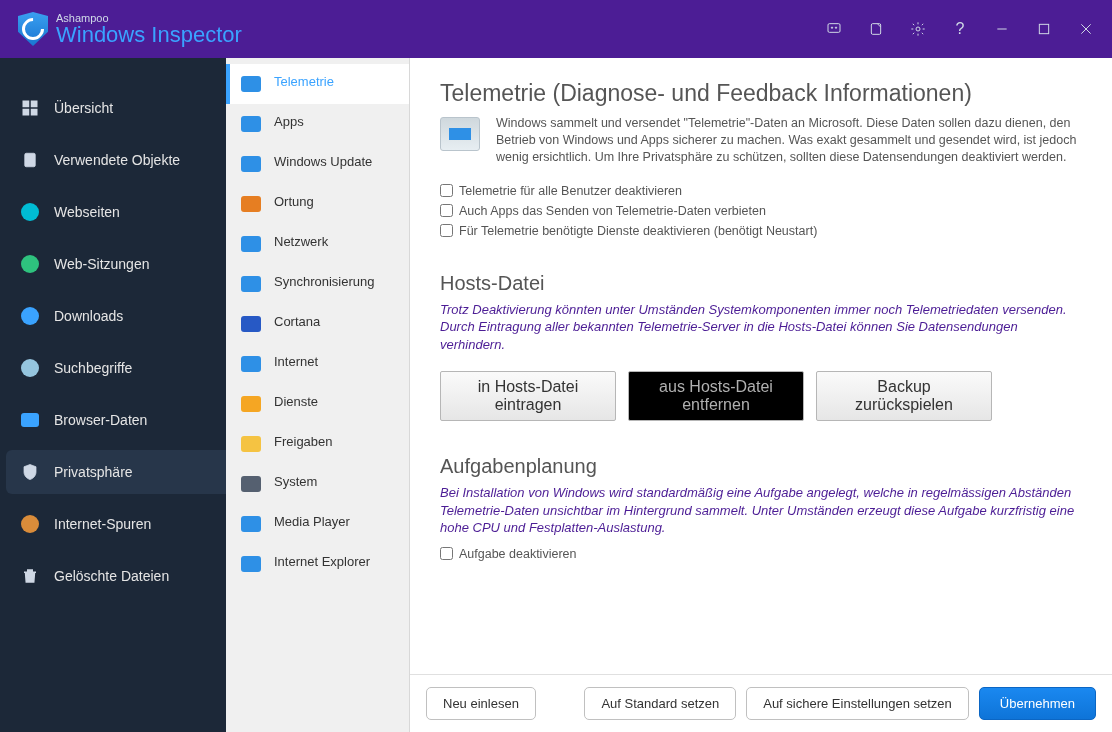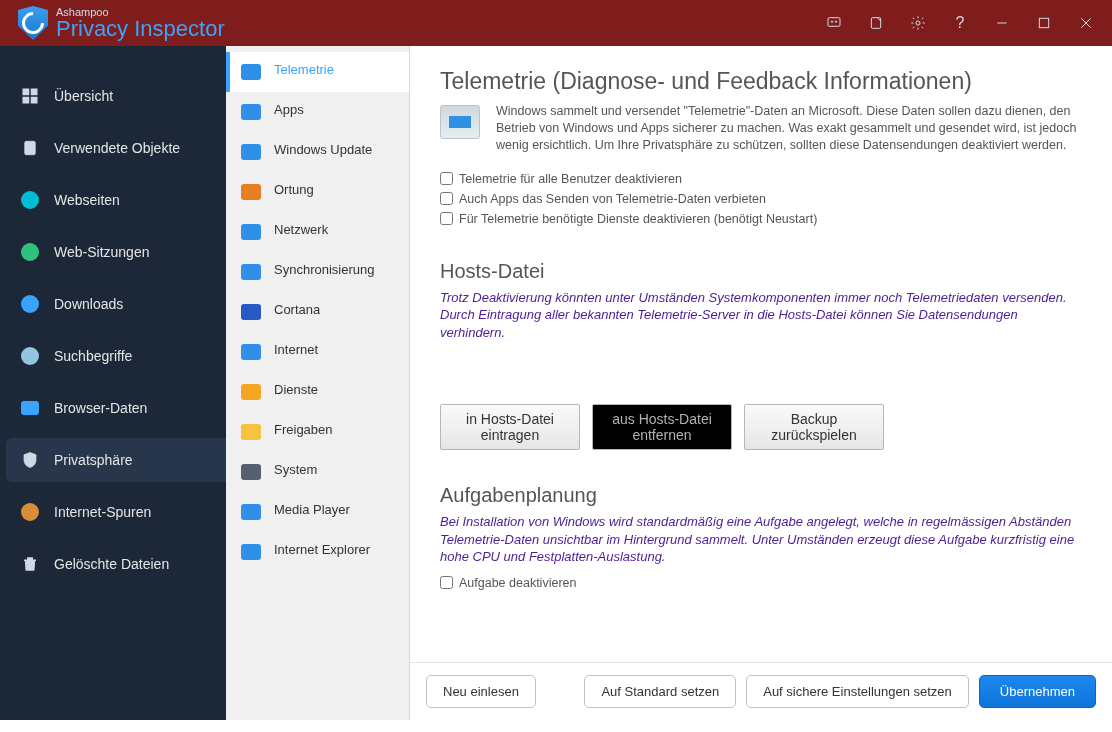--- a/index.html
+++ b/index.html
@@ -5,22 +5,22 @@
 * { box-sizing: border-box; margin: 0; padding: 0; }
 body {
   width: 1112px; height: 732px;
   font-family: "Segoe UI", Tahoma, sans-serif;
   font-size: 13px;
   overflow: hidden;
   background: #fff;
   color: #444;
 }
 .titlebar {
-  height: 46px;
-  background: #7f1d1d;
+  height: 58px;
+  background: #4c1d95;
   display: flex;
   align-items: center;
   padding: 0 0 0 18px;
   color: #fff;
 }
 .logo-area { display: flex; align-items: center; gap: 8px; }
 .logo-shield {
   width: 30px; height: 34px;
   background: linear-gradient(#3a9ff0,#1976d2);
   border-radius: 4px 4px 8px 8px;
@@ -112,21 +112,21 @@
   display:flex;align-items:center;gap:6px; font-size:12.5px; color:#555; margin:6px 0;
 }
 .checkbox-row input{width:13px;height:13px;}
 h2.subtitle{
   font-size:20px;color:#555;font-weight:400; margin-top:34px; margin-bottom:6px;
 }
 .desc{font-size:13px;color:#4c1d95;line-height:1.35;font-style:italic;}
 .btn-row{display:flex;gap:12px;margin-top:18px;}
 .hbtn{
   border:1px solid #b6b6b6; background:linear-gradient(#fafafa,#e6e6e6);
-  padding:6px 10px; font-size:14px; width:140px; text-align:center;border-radius:2px;cursor:pointer;color:#333;margin-top:45px;
+  padding:6px 10px; font-size:16px; width:176px; text-align:center;border-radius:2px;cursor:pointer;color:#333;
 }
 .hbtn.disabled{color:#b0b0b0;background:#000000;cursor:default;}
 .footer{
   border-top:1px solid #e0e0e0;
   padding:12px 16px;
   display:flex; gap:10px; align-items:center;
   background:#fff;
 }
 .fbtn{
   border:1px solid #c0c0c0; border-radius:5px; padding:8px 16px; font-size:13px;
@@ -139,21 +139,21 @@
 }
 </style>
 </head>
 <body>
 
 <div class="titlebar">
   <div class="logo-area">
     <div class="logo-shield"></div>
     <div class="title-text">
       <div class="title-small">Ashampoo</div>
-      <div class="title-main">Privacy Inspector</div>
+      <div class="title-main">Windows Inspector</div>
     </div>
   </div>
   <div class="titlebar-spacer"></div>
   <div class="titlebar-icons">
     <div class="tb-btn">
         <svg viewBox="0 0 24 24">
           <rect x="3" y="4" width="18" height="13" rx="2"></rect>
           <circle cx="9" cy="10" r="1" fill="#cfd8e5"></circle>
           <circle cx="15" cy="10" r="1" fill="#cfd8e5"></circle>
         </svg>

